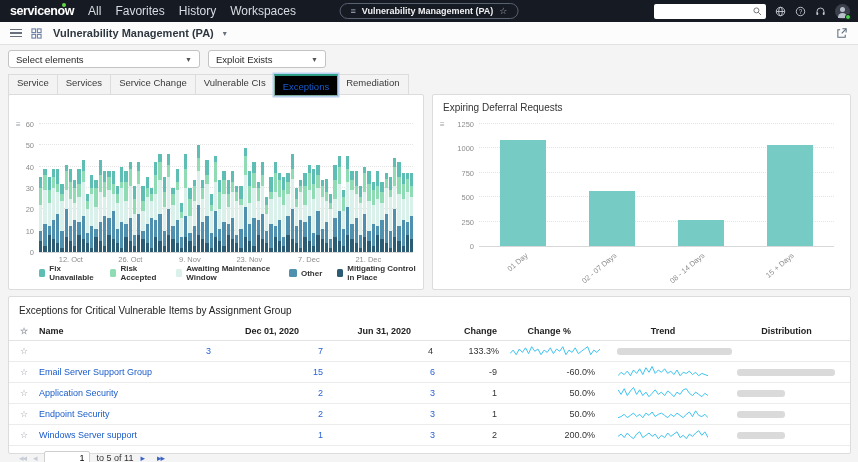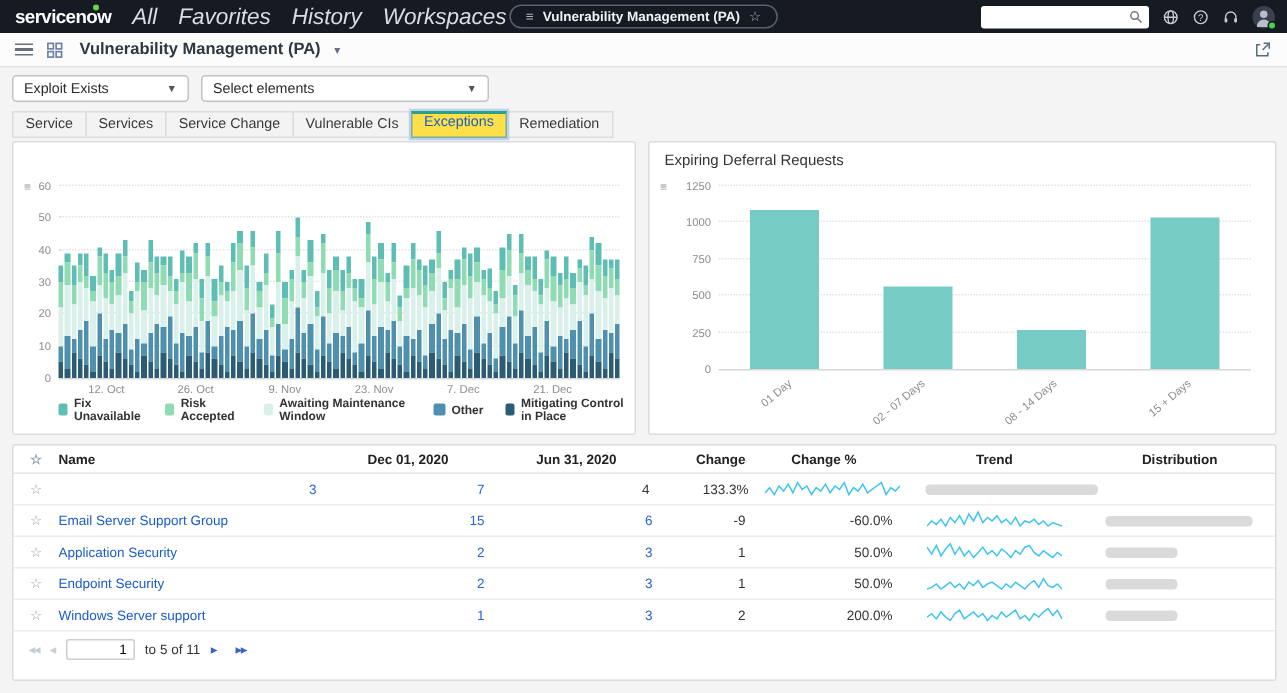--- a/index.html
+++ b/index.html
@@ -8,21 +8,21 @@
     position:relative; width:858px; height:462px; overflow:hidden;
     font-family:"Liberation Sans", sans-serif; background:#f4f4f5;
   }
   
   .topnav { position:absolute; left:0; top:0; width:100%; height:22px;
     background:#161a22; display:flex; align-items:center; padding:0 10px; gap:14px; }
   .logo { color:#fff; font-weight:bold; font-size:12.5px; letter-spacing:-0.4px; position:relative; }
   .logo .logo-dot { position:absolute; right:8px; top:-1px; width:4px; height:4px;
     border-radius:50%; background:#63d649; }
   .nav-items { display:flex; gap:14px; }
-  .nav-item { color:#d9dde3; font-size:15px; cursor:pointer;font-style:italic; }
+  .nav-item { color:#d9dde3; font-size:12px; cursor:pointer; }
   .center-pill { position:absolute; left:50%; transform:translateX(-50%);
     border:1px solid #596070; border-radius:11px; height:16px; padding:0 10px;
     display:flex; align-items:center; gap:6px; color:#f0f1f4; font-size:9px; cursor:pointer; }
   .center-pill .pill-burger { font-size:9px; color:#aeb4c0; }
   .center-pill .pill-label { font-weight:bold; }
   .center-pill .pill-star { color:#aeb4c0; font-size:9px; }
   .top-right { position:absolute; right:8px; top:0; height:22px; display:flex; align-items:center; gap:9px; }
   .search-box { width:112px; height:15px; background:#fff; border-radius:2px;
     display:flex; align-items:center; justify-content:flex-end; padding:0 4px; }
   .top-icon { display:flex; align-items:center; justify-content:center; cursor:pointer; }
@@ -47,22 +47,22 @@
   .select { background:#fff; border:1px solid #c3c3c3; border-radius:3px; height:18px;
     display:flex; align-items:center; justify-content:space-between; padding:0 7px;
     font-size:9.5px; color:#2b2b2b; cursor:pointer; }
   .select .caret { font-size:7px; color:#555; margin-left:10px; }
   .select.w1 { width:118px; }
   .select.w2 { width:192px; }
   
   .tabs { position:absolute; left:8px; top:74px; display:flex; }
   .tab { font-size:9.5px; color:#3a3a3a; background:#f3f3f3; border:1px solid #dcdcdc;
     padding:2px 8px 3px; margin-right:-1px; cursor:pointer; position:relative; }
-  .tab.active { background:#fde047; color:#1a5ccc; border-color:#7fae9f; border-top:2px solid #2e9e87;
-    box-shadow:0 0 0 1.5px #b9d2f2; z-index:2; padding-top:0; }
+  .tab.active { background:#000000; color:#1a5ccc; border-color:#7fae9f; border-top:2px solid #2e9e87;
+    box-shadow:0 0 0 1.5px #b9d2f2; z-index:2; padding-top:5px; }
   
   .card { position:absolute; background:#fff; border:1px solid #dcdcdc; border-radius:2px; }
   .card-left  { left:8px;   top:94px; width:416px; height:196px; }
   .card-right { left:432px; top:94px; width:419px; height:196px; }
   .card-table { left:8px;   top:296px; width:843px; height:158px; }
   .chart-title { font-size:10px; color:#333; padding:7px 10px 0; }
   .chart-menu { position:absolute; left:7px; top:26px; font-size:8px; color:#9aa0a6;
     letter-spacing:-1px; cursor:pointer; line-height:1; }
   .plot { position:absolute; border-bottom:1px solid #d8d8d8; }
   #c1plot { left:30px; right:10px; top:30px; height:128px; }
@@ -180,26 +180,26 @@
     <span class="share-icon">
       <svg width="12" height="12" viewBox="0 0 13 13">
         <path d="M4.5 3 H2 V11 H10 V8.5" stroke="#5b6c7c" fill="none" stroke-width="1.1"></path>
         <path d="M7 2 H11 V6" stroke="#5b6c7c" fill="none" stroke-width="1.1"></path>
         <line x1="11" y1="2" x2="6.2" y2="6.8" stroke="#5b6c7c" stroke-width="1.1"></line>
       </svg>
     </span>
   </div>
 
   <div class="filter-row">
+    <div class="select w2">
+      <span>Select elements</span>
+      <span class="caret">▼</span>
+    </div>
     <div class="select w1">
       <span>Exploit Exists</span>
-      <span class="caret">▼</span>
-    </div>
-    <div class="select w2">
-      <span>Select elements</span>
       <span class="caret">▼</span>
     </div>
   </div>
 
   <div class="tabs" id="tabs">
       <div class="tab">Service</div>
       <div class="tab">Services</div>
       <div class="tab">Service Change</div>
       <div class="tab">Vulnerable CIs</div>
       <div class="tab active">Exceptions</div>
@@ -924,20 +924,21 @@
       <div class="xlabs" id="c2xlabs">
           <span class="xlab-rot" style="right: 87.5%;">01 Day</span>
           <span class="xlab-rot" style="right: 62.5%;">02 - 07 Days</span>
           <span class="xlab-rot" style="right: 37.5%;">08 - 14 Days</span>
           <span class="xlab-rot" style="right: 12.5%;">15 + Days</span>
         </div>
     </div>
   </div>
 
   <div class="card card-table">
+    <div class="table-title">Exceptions for Critical Vulnerable Items by Assignment Group</div>
     <div class="trow head">
       <div class="star th">☆</div>
       <div class="th">Name</div>
       <div class="th r">Dec 01, 2020</div>
       <div class="th r">Jun 31, 2020</div>
       <div class="th r" style="padding-right:10px;">Change</div>
       <div class="th r">Change %</div>
       <div class="th c">Trend</div>
       <div class="th c">Distribution</div>
     </div>

